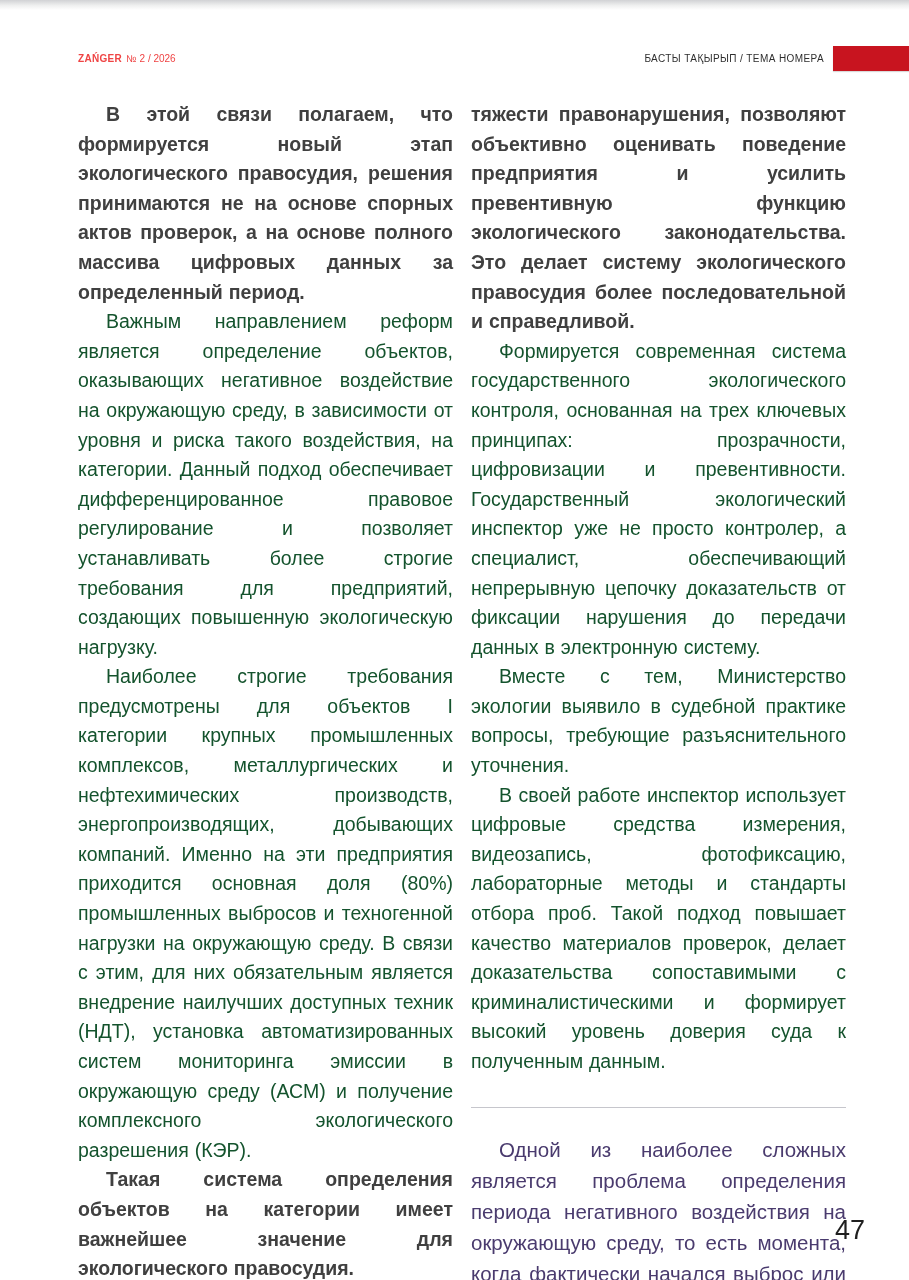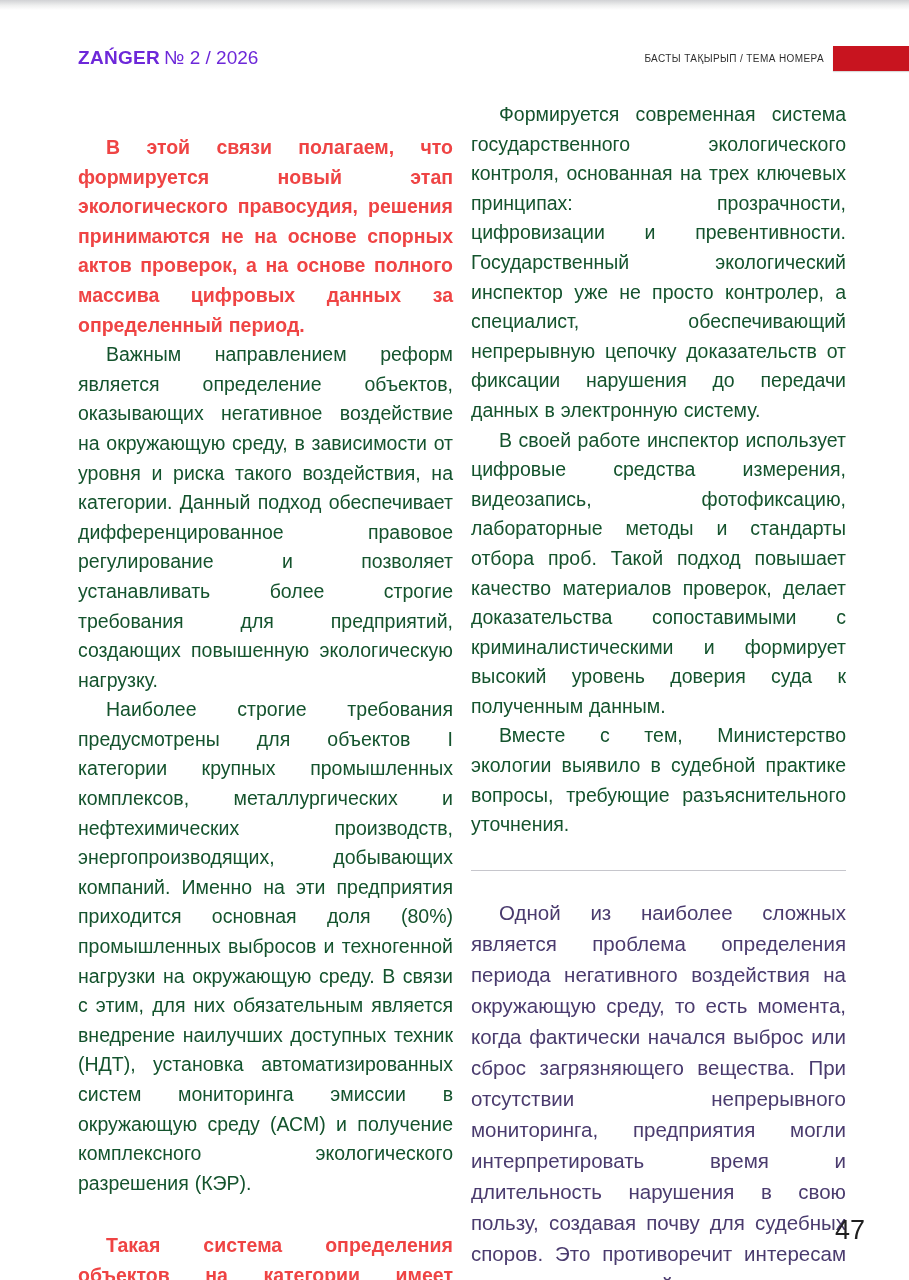--- a/index.html
+++ b/index.html
@@ -31,22 +31,22 @@
   .header {
     position: absolute;
     top: 44px;
     left: 78px;
     right: 0;
     height: 28px;
     display: flex;
     align-items: center;
   }
   .masthead {
-    font-size: 19px;
-    color: #6d28d9;
+    font-size: 10px;
+    color: #ef4444;
     white-space: nowrap;
   }
   .masthead .journal { font-weight: bold; letter-spacing: 0.3px; }
   .masthead .issue { font-weight: normal; margin-left: 4px; }
   .header-right {
     margin-left: auto;
     display: flex;
     align-items: center;
   }
   .section-title {
@@ -80,22 +80,21 @@
     font-size: 19.5px;
     line-height: 29.6px;
     text-indent: 28px;
     color: #14532d;
     hyphens: auto;
     -webkit-hyphens: auto;
     word-spacing: 0.5px;
   }
   .para.bold {
     font-weight: bold;
-    color: #ef4444;
-    margin-top: 33px;
+    color: #404040;
   }
   .para.no-indent { text-indent: 0; }
   .para.accent {
     color: #4a3b6e;
     font-size: 20.5px;
     line-height: 31px;
   }
   hr.col-divider {
     border: none;
     border-top: 1.5px solid #c6c6cc;
@@ -127,22 +126,23 @@
   </div>
 
   <div class="article">
     <div class="column">
         <p class="para bold">В этой связи полагаем, что формируется новый этап экологического правосудия, решения принимаются не на основе спорных актов проверок, а на основе полного массива цифровых данных за определенный период.</p>
         <p class="para">Важным направлением реформ является определение объектов, оказывающих негативное воздействие на окружающую среду, в зависимости от уровня и риска такого воздействия, на категории. Данный подход обеспечивает дифференцированное правовое регулирование и позволяет устанавливать более строгие требования для предприятий, создающих повышенную экологическую нагрузку.</p>
         <p class="para">Наиболее строгие требования предусмотрены для объектов I категории крупных промышленных комплексов, металлургических и нефтехимических производств, энергопроизводящих, добывающих компаний. Именно на эти предприятия приходится основная доля (80%) промышленных выбросов и техногенной нагрузки на окружающую среду. В связи с этим, для них обязательным является внедрение наилучших доступных техник (НДТ), установка автоматизированных систем мониторинга эмиссии в окружающую среду (АСМ) и получение комплексного экологического разрешения (КЭР).</p>
         <p class="para bold">Такая система определения объектов на категории имеет важнейшее значение для экологического правосудия.</p>
       </div>
     <div class="column">
+        <p class="para bold no-indent">тяжести правонарушения, позволяют объективно оценивать поведение предприятия и усилить превентивную функцию экологического законодательства. Это делает систему экологического правосудия более последовательной и справедливой.</p>
         <p class="para">Формируется современная система государственного экологического контроля, основанная на трех ключевых принципах: прозрачности, цифровизации и превентивности. Государственный экологический инспектор уже не просто контролер, а специалист, обеспечивающий непрерывную цепочку доказательств от фиксации нарушения до передачи данных в электронную систему.</p>
+        <p class="para">Вместе с тем, Министерство экологии выявило в судебной практике вопросы, требующие разъяснительного уточнения.</p>
         <p class="para">В своей работе инспектор использует цифровые средства измерения, видеозапись, фотофиксацию, лабораторные методы и стандарты отбора проб. Такой подход повышает качество материалов проверок, делает доказательства сопоставимыми с криминалистическими и формирует высокий уровень доверия суда к полученным данным.</p>
-        <p class="para">Вместе с тем, Министерство экологии выявило в судебной практике вопросы, требующие разъяснительного уточнения.</p>
         <hr class="col-divider">
         <p class="para accent">Одной из наиболее сложных является проблема определения периода негативного воздействия на окружающую среду, то есть момента, когда фактически начался выброс или сброс загрязняющего вещества. При отсутствии непрерывного мониторинга, предприятия могли интерпретировать время и длительность нарушения в свою пользу, создавая почву для судебных споров. Это противоречит интересам защиты окружающей среды, поскольку не позволяет точно рассчитать экологический ущерб и установить степень опасности.</p>
       </div>
   </div>
 
   <div class="page-number">47</div>
 </div>
 
 </body></html>

